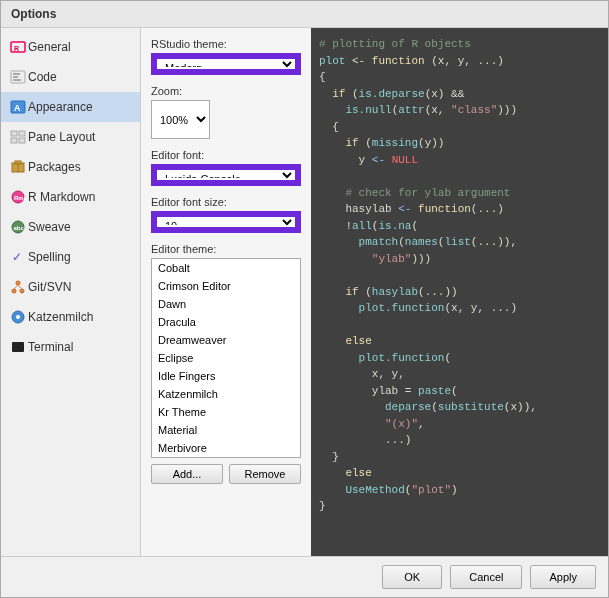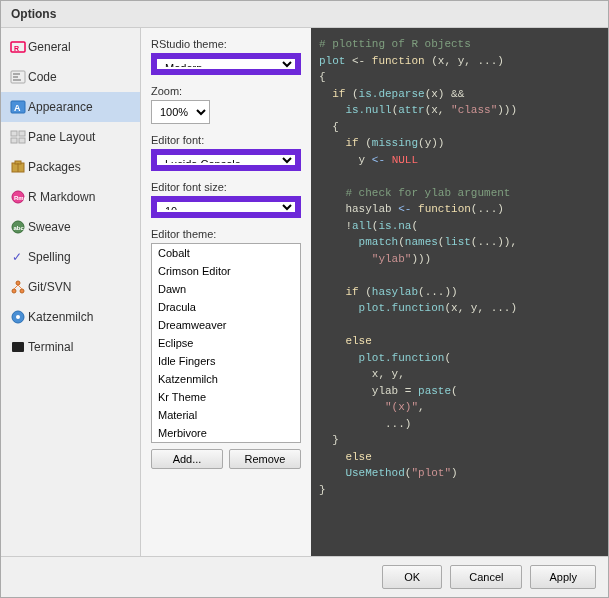--- a/index.html
+++ b/index.html
@@ -97,21 +97,21 @@
     .zoom-row {
       display: flex;
       align-items: center;
       gap: 4px;
     }
     .zoom-select {
       font-size: 11px;
       padding: 2px 4px;
       border: 1px solid #aaa;
       background: white;
-      height: 24px;
+      height: 39px;
     }
     .theme-list-container {
       border: 1px solid #aaa;
       background: white;
       height: 200px;
       overflow-y: auto;
       position: relative;
     }
     .theme-list {
       list-style: none;
@@ -348,20 +348,21 @@
           <div class="code-line"><span style="color: rgb(140, 208, 211);">      pmatch</span><span style="color: rgb(220, 220, 204);">(</span><span style="color: rgb(140, 208, 211);">names</span><span style="color: rgb(220, 220, 204);">(</span><span style="color: rgb(140, 208, 211);">list</span><span style="color: rgb(220, 220, 204);">(...)),</span></div>
           <div class="code-line"><span style="color: rgb(220, 220, 204);">        </span><span style="color: rgb(204, 147, 147);">"ylab"</span><span style="color: rgb(220, 220, 204);">)))</span></div>
           <div class="code-line">&nbsp;</div>
           <div class="code-line"><span style="color: rgb(240, 223, 175);">    if</span><span style="color: rgb(220, 220, 204);"> (</span><span style="color: rgb(140, 208, 211);">hasylab</span><span style="color: rgb(220, 220, 204);">(...))</span></div>
           <div class="code-line"><span style="color: rgb(220, 220, 204);">      </span><span style="color: rgb(140, 208, 211);">plot.function</span><span style="color: rgb(220, 220, 204);">(x, y, ...)</span></div>
           <div class="code-line">&nbsp;</div>
           <div class="code-line"><span style="color: rgb(240, 223, 175);">    else</span></div>
           <div class="code-line"><span style="color: rgb(220, 220, 204);">      </span><span style="color: rgb(140, 208, 211);">plot.function</span><span style="color: rgb(220, 220, 204);">(</span></div>
           <div class="code-line"><span style="color: rgb(220, 220, 204);">        x, y,</span></div>
           <div class="code-line"><span style="color: rgb(220, 220, 204);">        ylab = </span><span style="color: rgb(140, 208, 211);">paste</span><span style="color: rgb(220, 220, 204);">(</span></div>
+          <div class="code-line"><span style="color: rgb(140, 208, 211);">          deparse</span><span style="color: rgb(220, 220, 204);">(</span><span style="color: rgb(140, 208, 211);">substitute</span><span style="color: rgb(220, 220, 204);">(x)),</span></div>
           <div class="code-line"><span style="color: rgb(204, 147, 147);">          "(x)"</span><span style="color: rgb(220, 220, 204);">,</span></div>
           <div class="code-line"><span style="color: rgb(220, 220, 204);">          ...)</span></div>
           <div class="code-line"><span style="color: rgb(220, 220, 204);">  }</span></div>
           <div class="code-line"><span style="color: rgb(240, 223, 175);">    else</span></div>
           <div class="code-line"><span style="color: rgb(220, 220, 204);">    </span><span style="color: rgb(140, 208, 211);">UseMethod</span><span style="color: rgb(220, 220, 204);">(</span><span style="color: rgb(204, 147, 147);">"plot"</span><span style="color: rgb(220, 220, 204);">)</span></div>
           <div class="code-line"><span style="color: rgb(220, 220, 204);">}</span></div>
         </div>
     </div>
   </div>
   <div class="dialog-footer">

